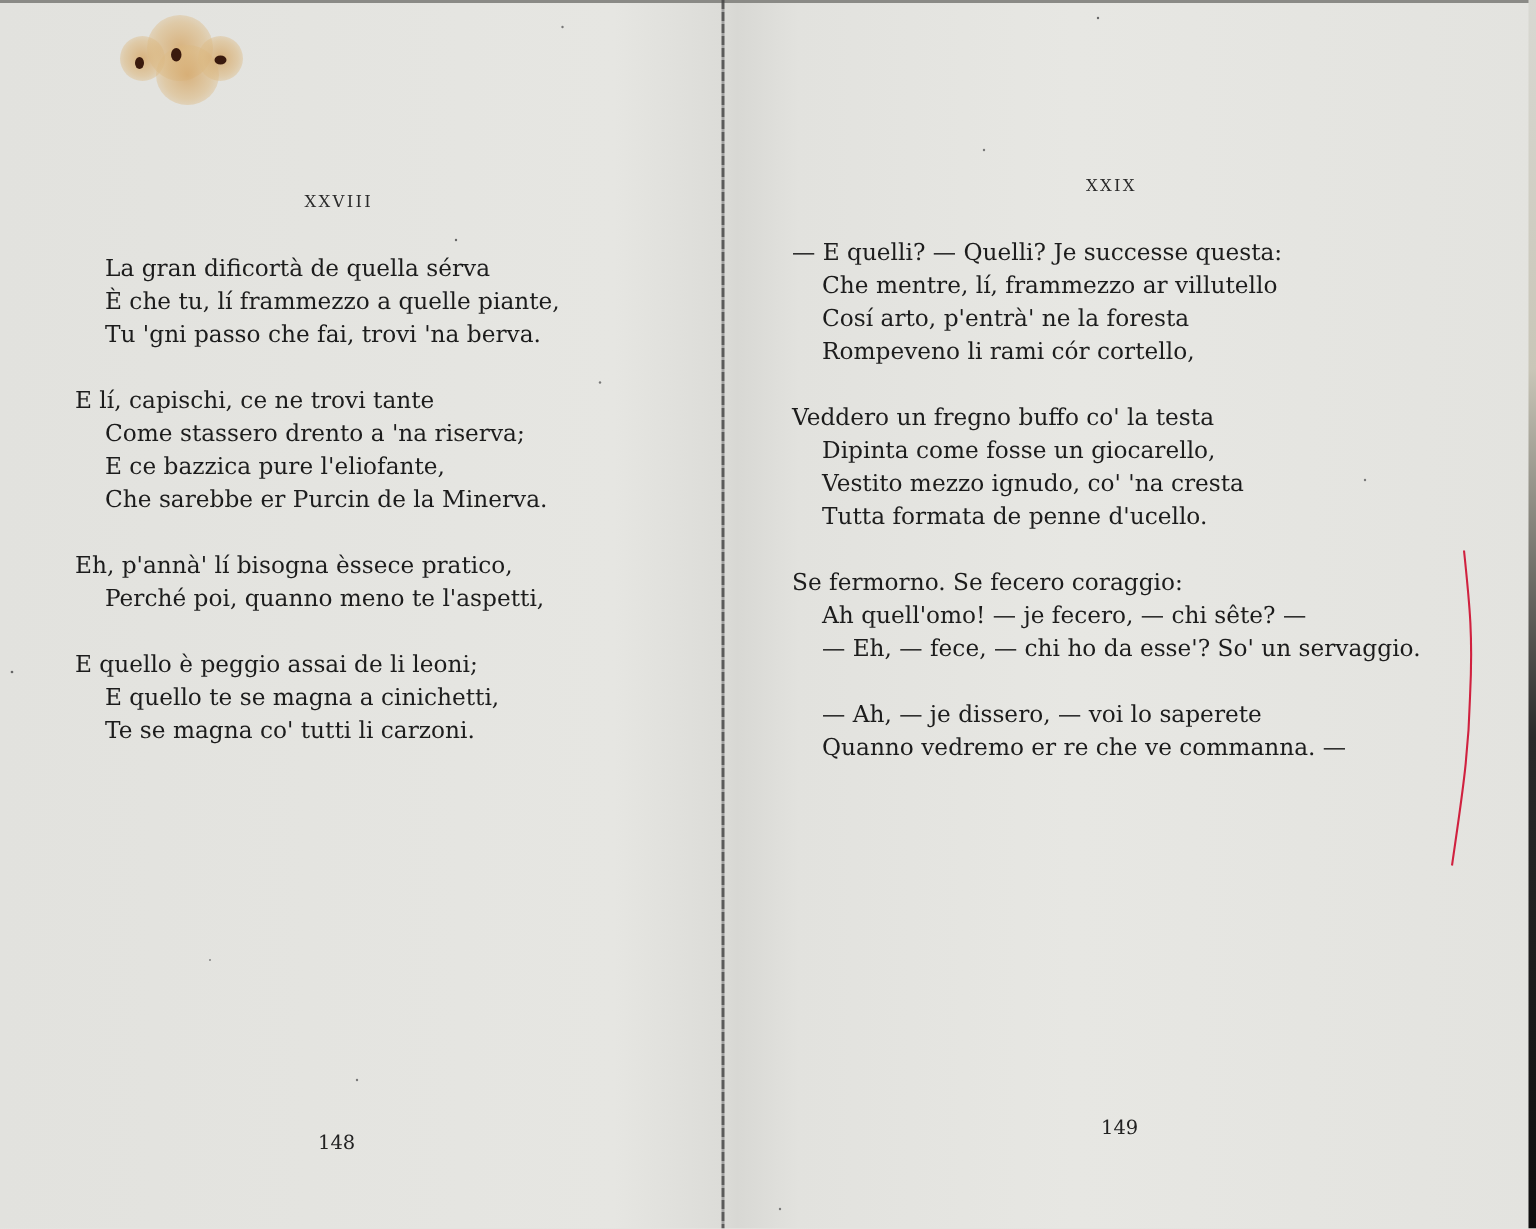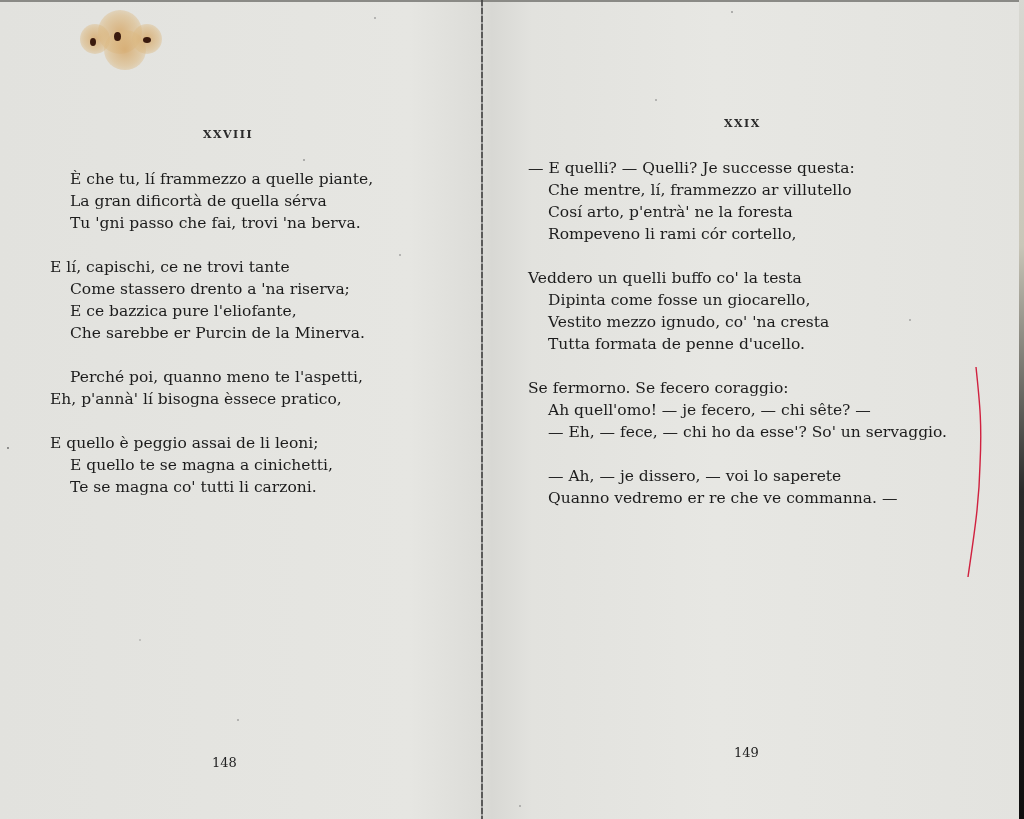--- a/index.html
+++ b/index.html
@@ -60,21 +60,21 @@
       top: 0;
       height: 819px;
     }
     .page.left { left: 0; width: 444px; }
     .page.right { left: 484px; width: 540px; }
     .chapter {
       position: absolute;
       font-size: 11px;
       letter-spacing: 1.5px;
       font-variant: small-caps;
-      font-weight: bold;
+      font-weight: normal;
       color: #2a2a2a;
     }
     .poem {
       position: absolute;
       font-size: 15.5px;
       line-height: 22px;
     }
     .stanza {
       margin-bottom: 22px;
     }
@@ -116,33 +116,33 @@
     <div class="dot" style="left:12px; top:30px; width:6px; height:8px;"></div>
     <div class="dot" style="left:36px; top:24px; width:7px; height:9px;"></div>
     <div class="dot" style="left:65px; top:29px; width:8px; height:6px;"></div>
   </div>
 
   <div class="page left">
     <div class="chapter" style="left:203px; top:128px;">XXVIII</div>
 
     <div class="poem" style="left:50px; top:168px;">
       <div class="stanza">
+        <span class="line indent">La gran dificortà de quella sérva</span>
         <span class="line indent">È che tu, lí frammezzo a quelle piante,</span>
-        <span class="line indent">La gran dificortà de quella sérva</span>
         <span class="line indent">Tu 'gni passo che fai, trovi 'na berva.</span>
       </div>
       <div class="stanza">
         <span class="line">E lí, capischi, ce ne trovi tante</span>
         <span class="line indent">Come stassero drento a 'na riserva;</span>
         <span class="line indent">E ce bazzica pure l'eliofante,</span>
         <span class="line indent">Che sarebbe er Purcin de la Minerva.</span>
       </div>
       <div class="stanza">
+        <span class="line">Eh, p'annà' lí bisogna èssece pratico,</span>
         <span class="line indent">Perché poi, quanno meno te l'aspetti,</span>
-        <span class="line">Eh, p'annà' lí bisogna èssece pratico,</span>
       </div>
       <div class="stanza">
         <span class="line">E quello è peggio assai de li leoni;</span>
         <span class="line indent">E quello te se magna a cinichetti,</span>
         <span class="line indent">Te se magna co' tutti li carzoni.</span>
       </div>
     </div>
 
     <div class="page-number" style="left:212px; top:755px;">148</div>
   </div>
@@ -151,21 +151,21 @@
     <div class="chapter" style="left:240px; top:117px;">XXIX</div>
 
     <div class="poem" style="left:44px; top:157px;">
       <div class="stanza">
         <span class="line"><span class="it">— E quelli?</span><span> — Quelli? Je successe questa:</span></span>
         <span class="line indent">Che mentre, lí, frammezzo ar villutello</span>
         <span class="line indent">Cosí arto, p'entrà' ne la foresta</span>
         <span class="line indent">Rompeveno li rami cór cortello,</span>
       </div>
       <div class="stanza">
-        <span class="line">Veddero un quelli buffo co' la testa</span>
+        <span class="line">Veddero un fregno buffo co' la testa</span>
         <span class="line indent">Dipinta come fosse un giocarello,</span>
         <span class="line indent">Vestito mezzo ignudo, co' 'na cresta</span>
         <span class="line indent">Tutta formata de penne d'ucello.</span>
       </div>
       <div class="stanza">
         <span class="line">Se fermorno. Se fecero coraggio:</span>
         <span class="line indent">Ah quell'omo! — je fecero, — chi sête? —</span>
         <span class="line indent">— Eh, — fece, — chi ho da esse'? So' un servaggio.</span>
       </div>
       <div class="stanza">

